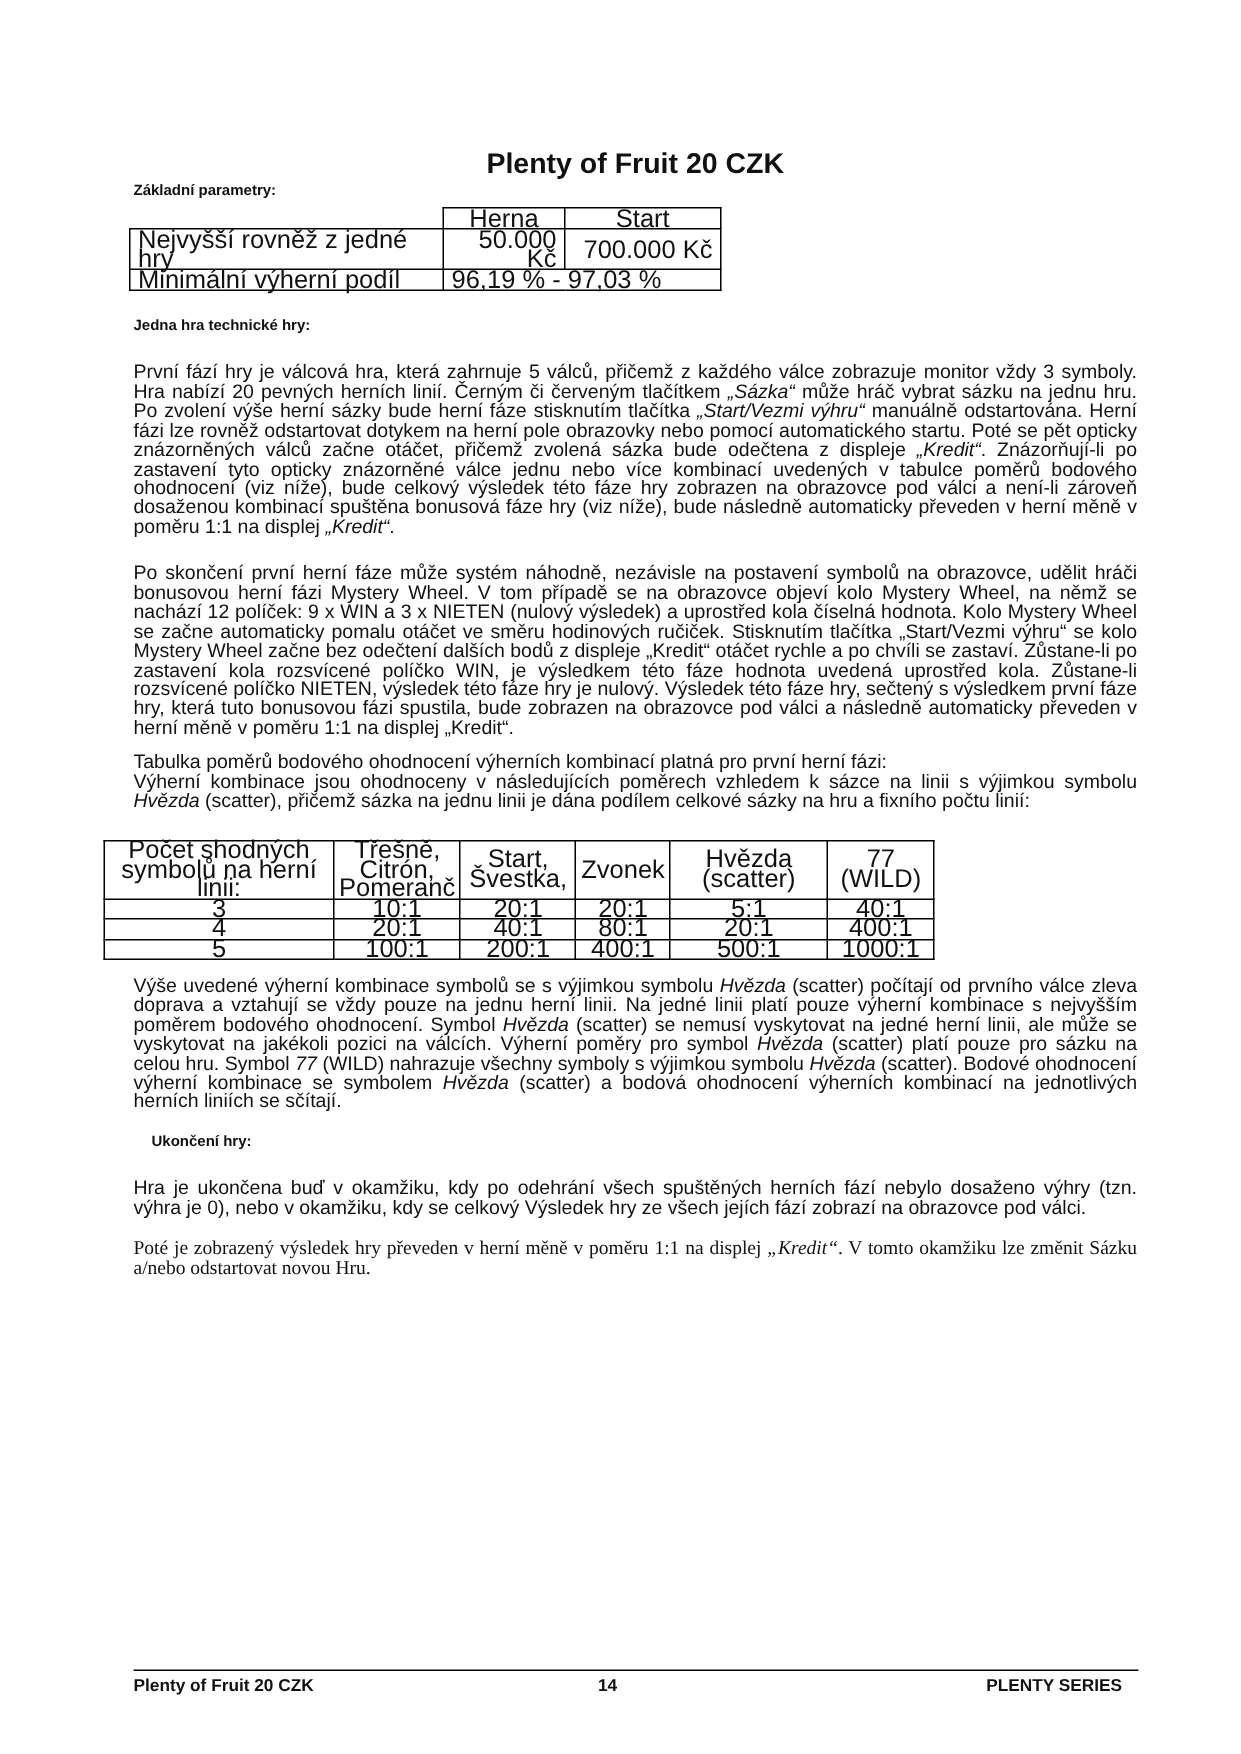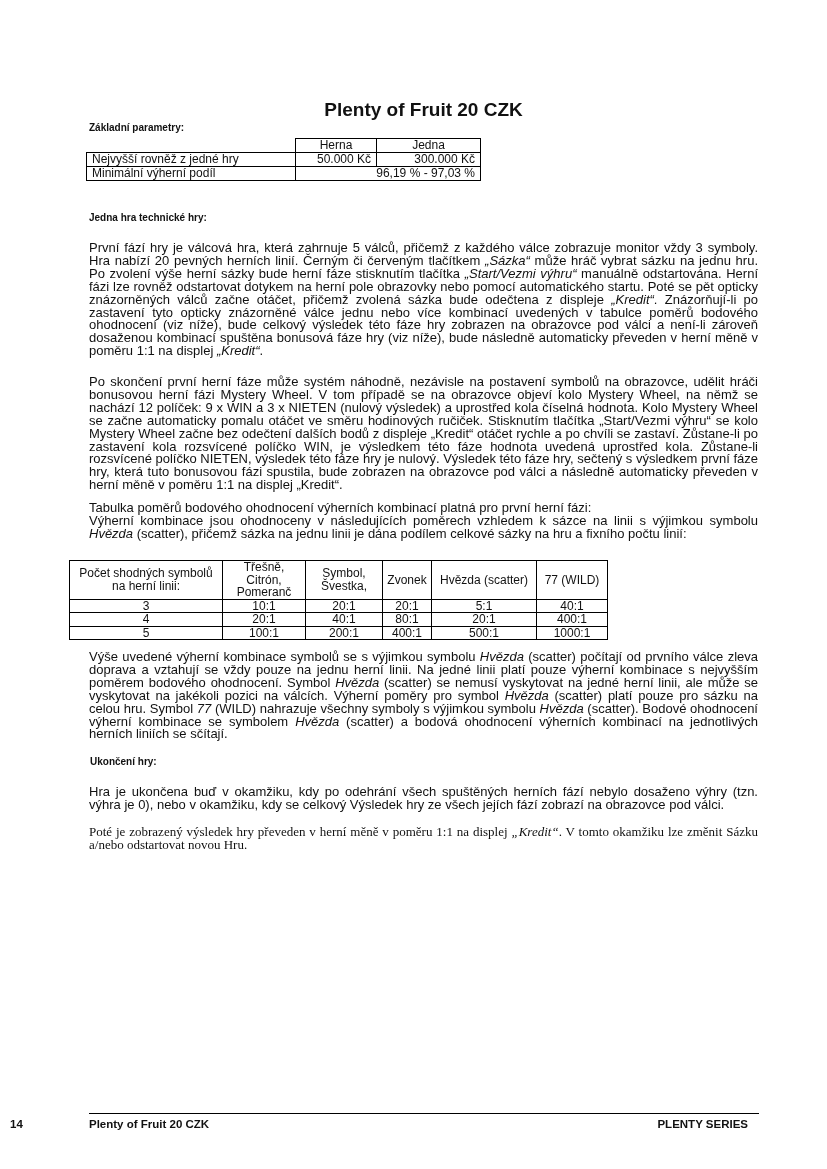--- a/index.html
+++ b/index.html
@@ -5,29 +5,29 @@
   html, body { margin: 0; padding: 0; background: #ffffff; }
   body { width: 827px; height: 1169px; position: relative; overflow: hidden;
          font-family: "Liberation Sans", sans-serif; color: #111; }
   .abs { position: absolute; margin-left: 10px; }
   .title { left: 0; width: 827px; top: 99px; text-align: center; font-weight: bold; font-size: 19px; padding-left: 0; }
   .title span { position: relative; left: 0px; }
   .h2 { font-weight: bold; font-size: 10px; }
   .para { left: 79px; width: 669px; font-size: 13px; line-height: 12.9px; text-align: justify; }
   .para i { font-style: italic; }
 
-  table { border-collapse: collapse; font-size: 12px; }
+  table { border-collapse: collapse; font-size: 17px; }
   table.params { position: absolute; left: 86px; top: 138px; }
   table.params td { border: 1px solid #000; padding: 0 5px; height: 13px; line-height: 13px; }
   table.params td.empty { border: none; }
   table.params td.lbl { width: 198px; text-align: left; }
   table.params td.c1 { width: 70px; text-align: right; }
   table.params td.c2 { width: 93px; text-align: right; }
   table.params td.hdr { text-align: center; }
-  table.params td.span { text-align: right; }
+  table.params td.span { text-align: left; }
 
   table.pay { position: absolute; left: 69px; top: 560px; }
   table.pay td { border: 1px solid #000; padding: 0 3px; text-align: center; line-height: 12.5px; }
   table.pay tr.head td { height: 27px; }
   table.pay tr.row td { height: 12px; }
   .w0 { width: 146px; } .w1 { width: 76px; } .w2 { width: 70px; } .w3 { width: 42px; } .w4 { width: 98px; } .w5 { width: 64px; margin-top: 32px; }
 
   .footer-line { left: 79px; width: 670px; top: 1113px; height: 0; border-top: 1.5px solid #000; }
   .footer { top: 1118px; font-weight: bold; font-size: 11.5px; }
 </style>
@@ -36,26 +36,26 @@
 
 <div class="abs title"><span>Plenty of Fruit 20 CZK</span></div>
 
 <div class="abs h2" style="left:79px; top:122px;">Základní parametry:</div>
 
 <table class="params">
   <tbody>
       <tr>
     <td class="empty" style="width:198px;"></td>
     <td class="hdr">Herna</td>
-    <td class="hdr">Jedna</td>
+    <td class="hdr">Start</td>
   </tr>
   <tr>
     <td class="lbl">Nejvyšší rovněž z jedné hry</td>
     <td class="c1">50.000 Kč</td>
-    <td class="c2">300.000 Kč</td>
+    <td class="c2">700.000 Kč</td>
   </tr>
   <tr>
     <td class="lbl">Minimální výherní podíl</td>
     <td class="span" colspan="2">96,19 % - 97,03 %</td>
   </tr>
 </tbody>
   </table>
 
 <div class="abs h2" style="left:79px; top:212px;">Jedna hra technické hry:</div>
 
@@ -63,21 +63,21 @@
 
 <div class="abs para" style="top:376px;">Po skončení první herní fáze může systém náhodně, nezávisle na postavení symbolů na obrazovce, udělit hráči bonusovou herní fázi Mystery Wheel. V tom případě se na obrazovce objeví kolo Mystery Wheel, na němž se nachází 12 políček: 9 x WIN a 3 x NIETEN (nulový výsledek) a uprostřed kola číselná hodnota. Kolo Mystery Wheel se začne automaticky pomalu otáčet ve směru hodinových ručiček. Stisknutím tlačítka „Start/Vezmi výhru“ se kolo Mystery Wheel začne bez odečtení dalších bodů z displeje „Kredit“ otáčet rychle a po chvíli se zastaví. Zůstane-li po zastavení kola rozsvícené políčko WIN, je výsledkem této fáze hodnota uvedená uprostřed kola. Zůstane-li rozsvícené políčko NIETEN, výsledek této fáze hry je nulový. Výsledek této fáze hry, sečtený s výsledkem první fáze hry, která tuto bonusovou fázi spustila, bude zobrazen na obrazovce pod válci a následně automaticky převeden v herní měně v poměru 1:1 na displej „Kredit“.</div>
 
 <div class="abs para" style="top:502px;"><div style="text-align:left;">Tabulka poměrů bodového ohodnocení výherních kombinací platná pro první herní fázi:</div><span>Výherní kombinace jsou ohodnoceny v následujících poměrech vzhledem k sázce na linii s výjimkou symbolu </span><i>Hvězda</i><span> (scatter), přičemž sázka na jednu linii je dána podílem celkové sázky na hru a fixního počtu linií:</span></div>
 
 <table class="pay">
   <tbody>
       <tr class="head">
     <td class="w0">Počet shodných symbolů na herní linii:</td>
     <td class="w1">Třešně, Citrón, Pomeranč</td>
-    <td class="w2">Symbol, Švestka,</td>
+    <td class="w2">Start, Švestka,</td>
     <td class="w3">Zvonek</td>
     <td class="w4">Hvězda (scatter)</td>
     <td class="w5">77 (WILD)</td>
   </tr>
   <tr class="row">
     <td>3</td>
     <td>10:1</td>
     <td>20:1</td>
     <td>20:1</td>
     <td>5:1</td>
@@ -97,22 +97,22 @@
     <td>200:1</td>
     <td>400:1</td>
     <td>500:1</td>
     <td>1000:1</td>
   </tr>
 </tbody>
   </table>
 
 <div class="abs para" style="top:651px;"><span>Výše uvedené výherní kombinace symbolů se s výjimkou symbolu </span><i>Hvězda</i><span> (scatter) počítají od prvního válce zleva doprava a vztahují se vždy pouze na jednu herní linii. Na jedné linii platí pouze výherní kombinace s nejvyšším poměrem bodového ohodnocení. Symbol </span><i>Hvězda</i><span> (scatter) se nemusí vyskytovat na jedné herní linii, ale může se vyskytovat na jakékoli pozici na válcích. Výherní poměry pro symbol </span><i>Hvězda</i><span> (scatter) platí pouze pro sázku na celou hru. Symbol </span><i>77</i><span> (WILD) nahrazuje všechny symboly s výjimkou symbolu </span><i>Hvězda</i><span> (scatter). Bodové ohodnocení výherní kombinace se symbolem </span><i>Hvězda</i><span> (scatter) a bodová ohodnocení výherních kombinací na jednotlivých herních liniích se sčítají.</span></div>
 
-<div class="abs h2" style="left:80px; top:756px;">Ukončení hry:</div>
+<div class="abs h2" style="left:91px; top:756px;">Ukončení hry:</div>
 
 <div class="abs para" style="top:786px;">Hra je ukončena buď v okamžiku, kdy po odehrání všech spuštěných herních fází nebylo dosaženo výhry (tzn. výhra je 0), nebo v okamžiku, kdy se celkový Výsledek hry ze všech jejích fází zobrazí na obrazovce pod válci.</div>
 
 <div class="abs para" style="top:826px;font-family:Liberation Serif, serif;"><span>Poté je zobrazený výsledek hry převeden v herní měně v poměru 1:1 na displej </span><i>„Kredit“</i><span>. V tomto okamžiku lze změnit Sázku a/nebo odstartovat novou Hru.</span></div>
 
 <div class="abs footer-line"></div>
 <div class="abs footer" style="left:79px;">Plenty of Fruit 20 CZK</div>
-<div class="abs footer" style="left:0; width:790px; text-align:left; padding-left:0;"><span style="position:relative; left:-0px;">14</span></div>
+<div class="abs footer" style="left:0; width:790px; text-align:center; padding-left:0;"><span style="position:relative; left:-0px;">14</span></div>
 <div class="abs footer" style="right:79px;">PLENTY SERIES</div>
 
 </body></html>

